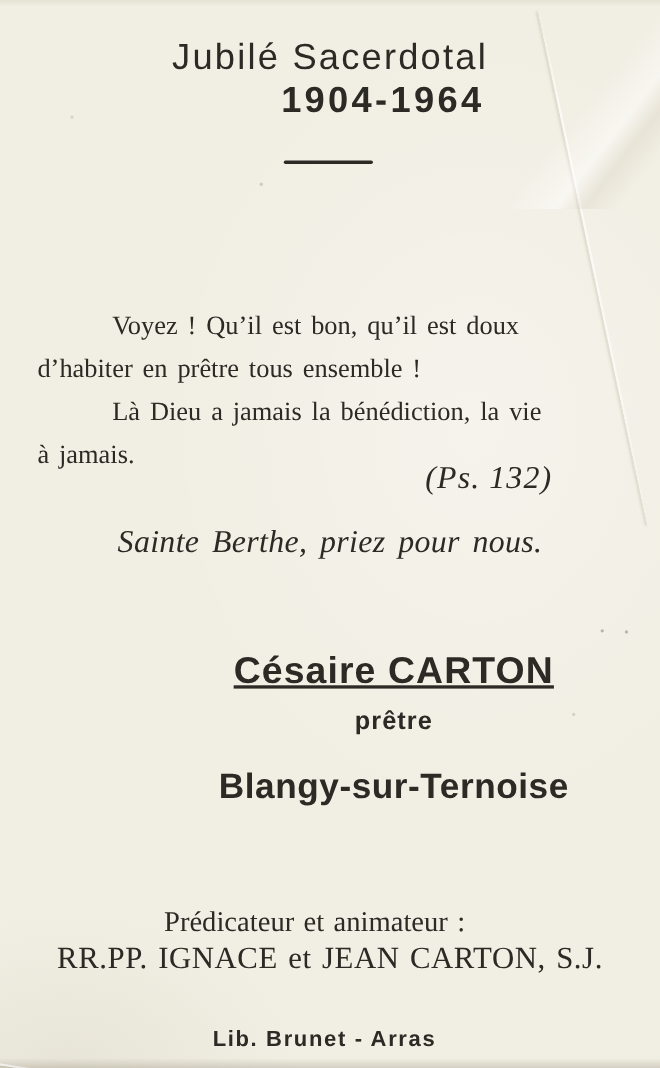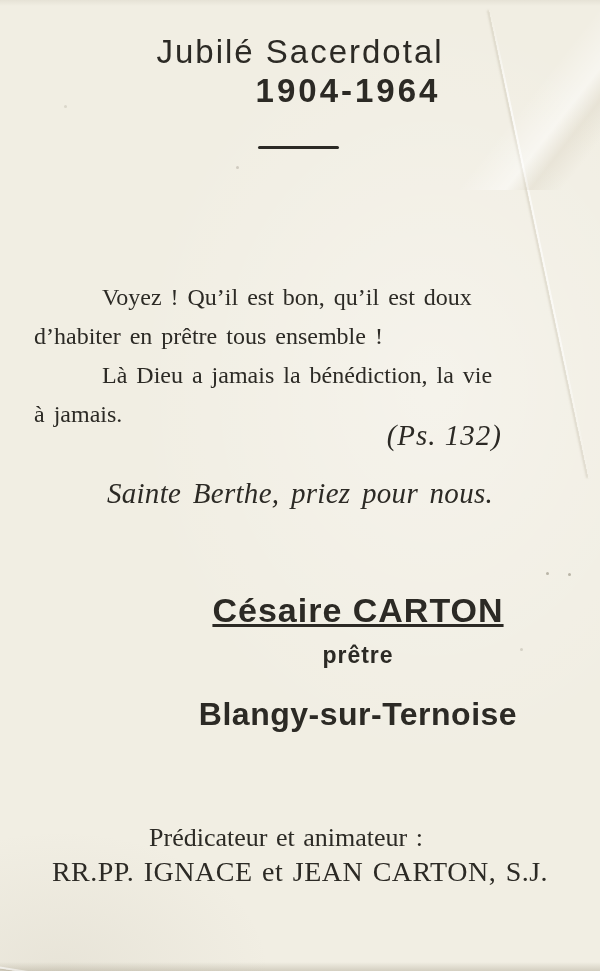--- a/index.html
+++ b/index.html
@@ -118,14 +118,15 @@
 
   <div class="abs center serif invocation">Sainte Berthe, priez pour nous.</div>
 
   <div class="abs identity sans name">Césaire CARTON</div>
   <div class="abs identity sans pretre">prêtre</div>
   <div class="abs identity sans place">Blangy-sur-Ternoise</div>
 
   <div class="abs serif pred-label">Prédicateur et animateur :</div>
   <div class="abs center serif pred-names">RR.PP. IGNACE et JEAN CARTON, S.J.</div>
 
+  <div class="abs sans printer">Lib. Brunet - Arras</div>
 
 </div>
 
 </body></html>

